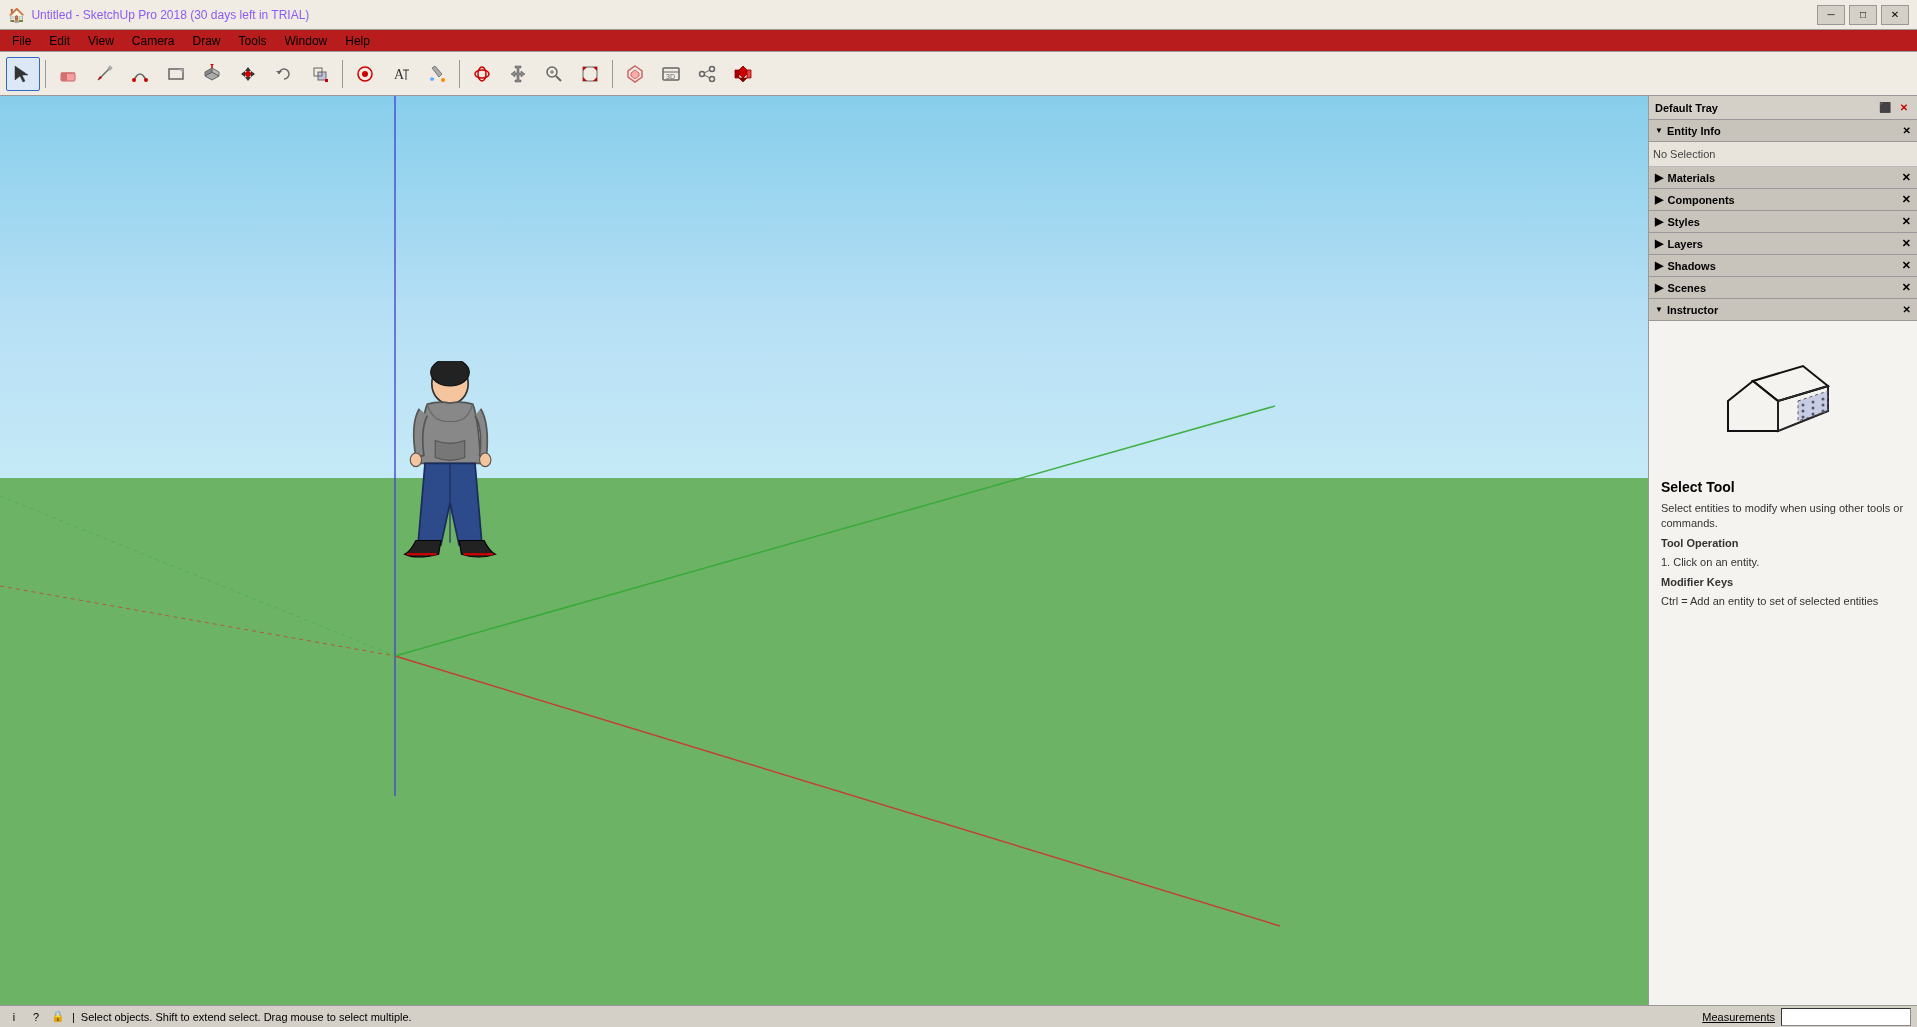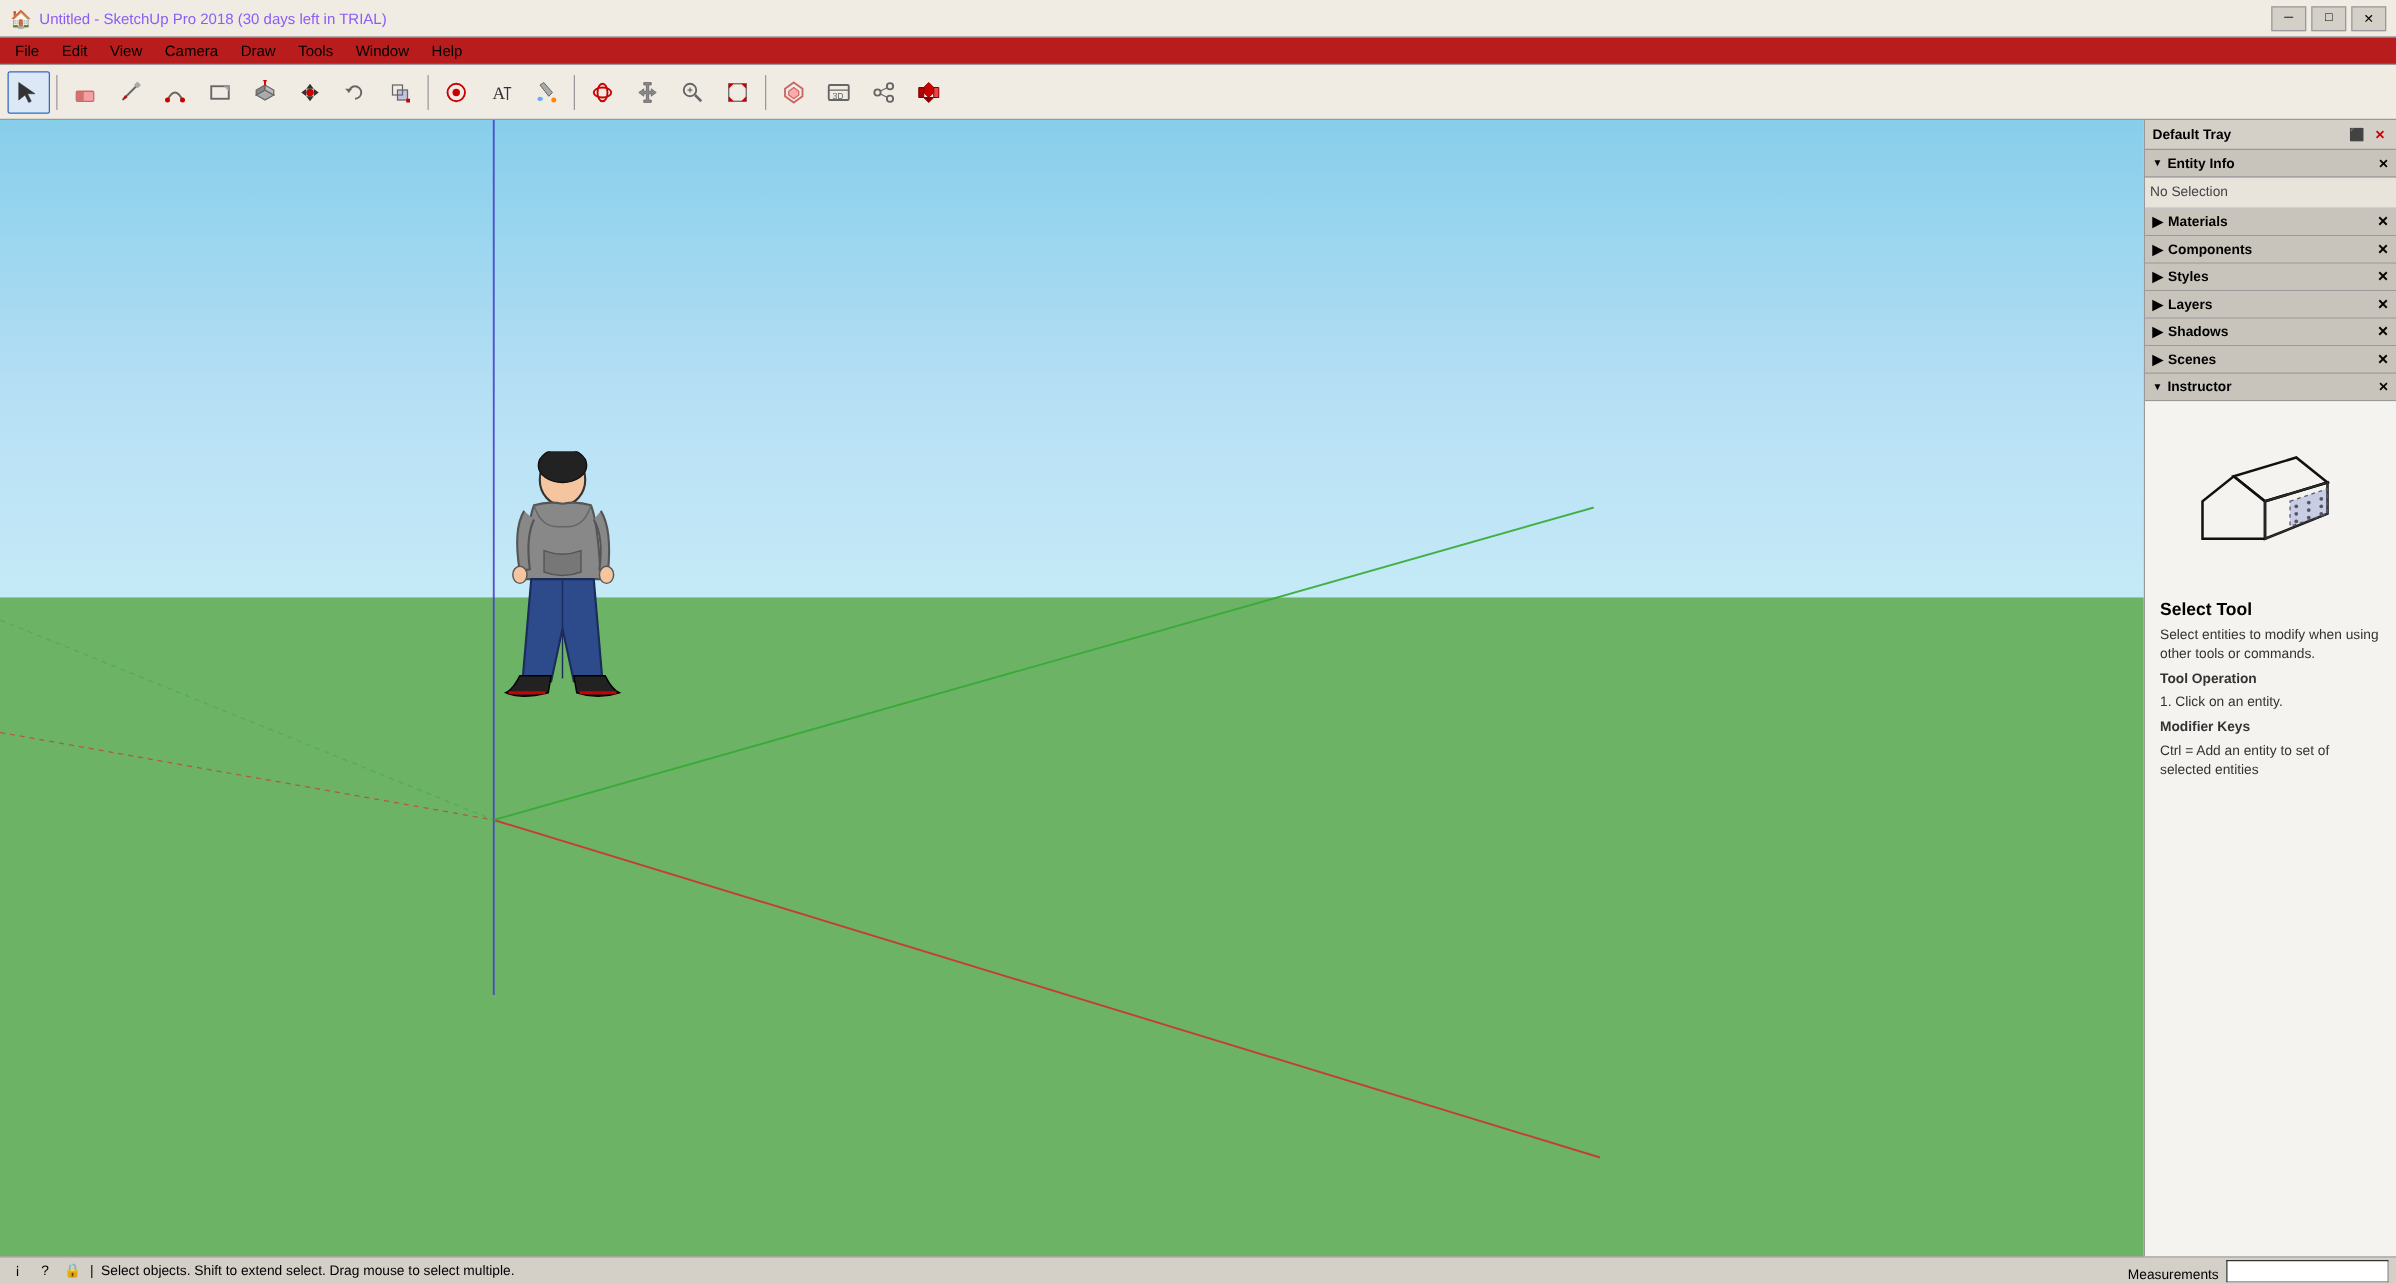--- a/index.html
+++ b/index.html
@@ -106,21 +106,21 @@
     
     #viewport-svg {
       position: absolute;
       top: 0; left: 0;
       width: 100%; height: 100%;
       pointer-events: none;
     }
 
     
     #right-panel {
-      width: 202px;
+      width: 269px;
       background: #e8e4dc;
       border-left: 1px solid #999;
       display: flex;
       flex-direction: column;
       overflow: hidden;
     }
 
     #default-tray-header {
       height: 24px;
       background: #d4d0c8;
@@ -211,22 +211,23 @@
       align-items: center;
       padding: 0 6px;
       font-size: 11px;
       justify-content: space-between;
     }
     #statusbar-left { display: flex; align-items: center; gap: 6px; }
     #statusbar-right { display: flex; align-items: center; gap: 6px; }
     .status-icon { width: 16px; height: 16px; display: flex; align-items: center; justify-content: center; font-size: 11px; }
     #measurements-box {
       display: flex;
-      align-items: flex-end;
+      align-items: center;
       gap: 6px;
+      text-decoration: underline;
     }
     #measurements-label { font-size: 11px; }
     #measurements-value {
       width: 130px;
       height: 18px;
       border: 1px inset #888;
       background: white;
       font-size: 11px;
       text-align: right;
       padding-right: 4px;

